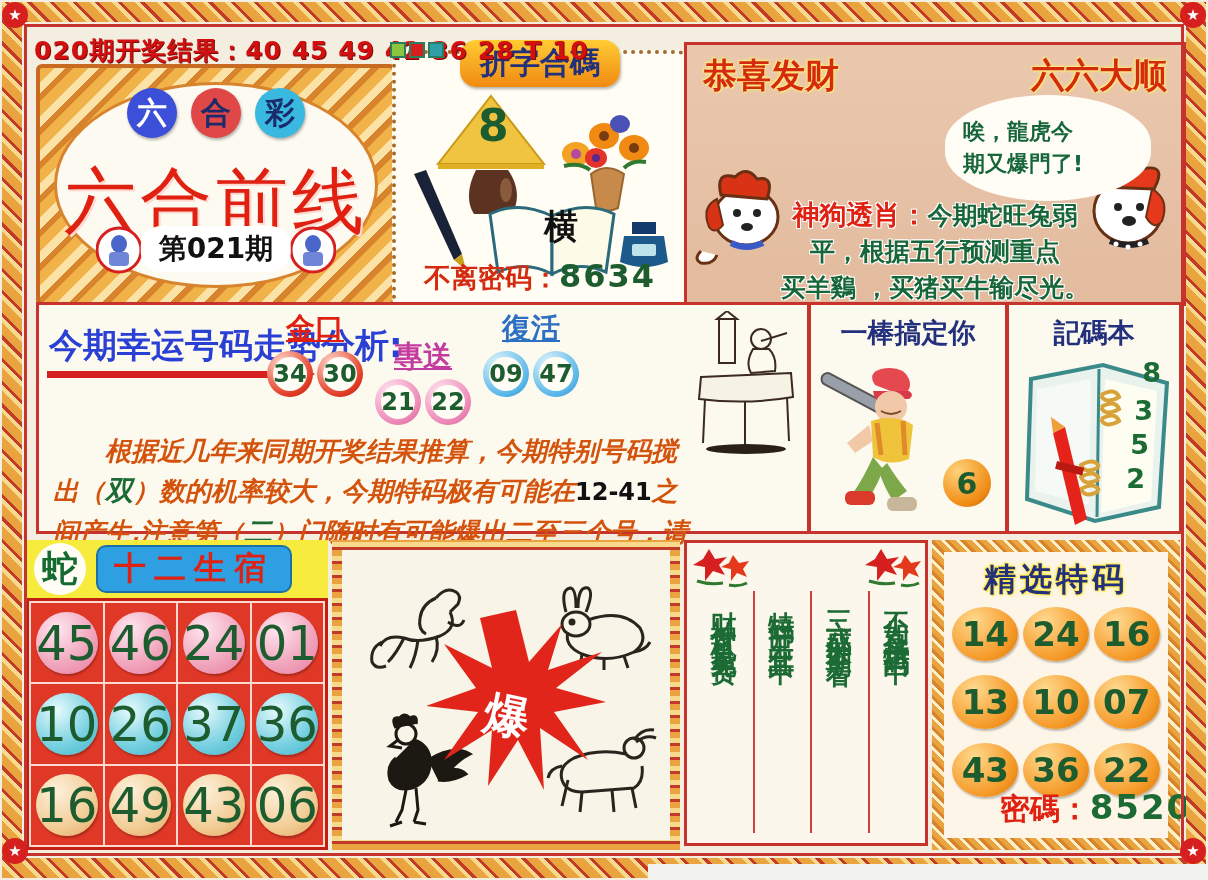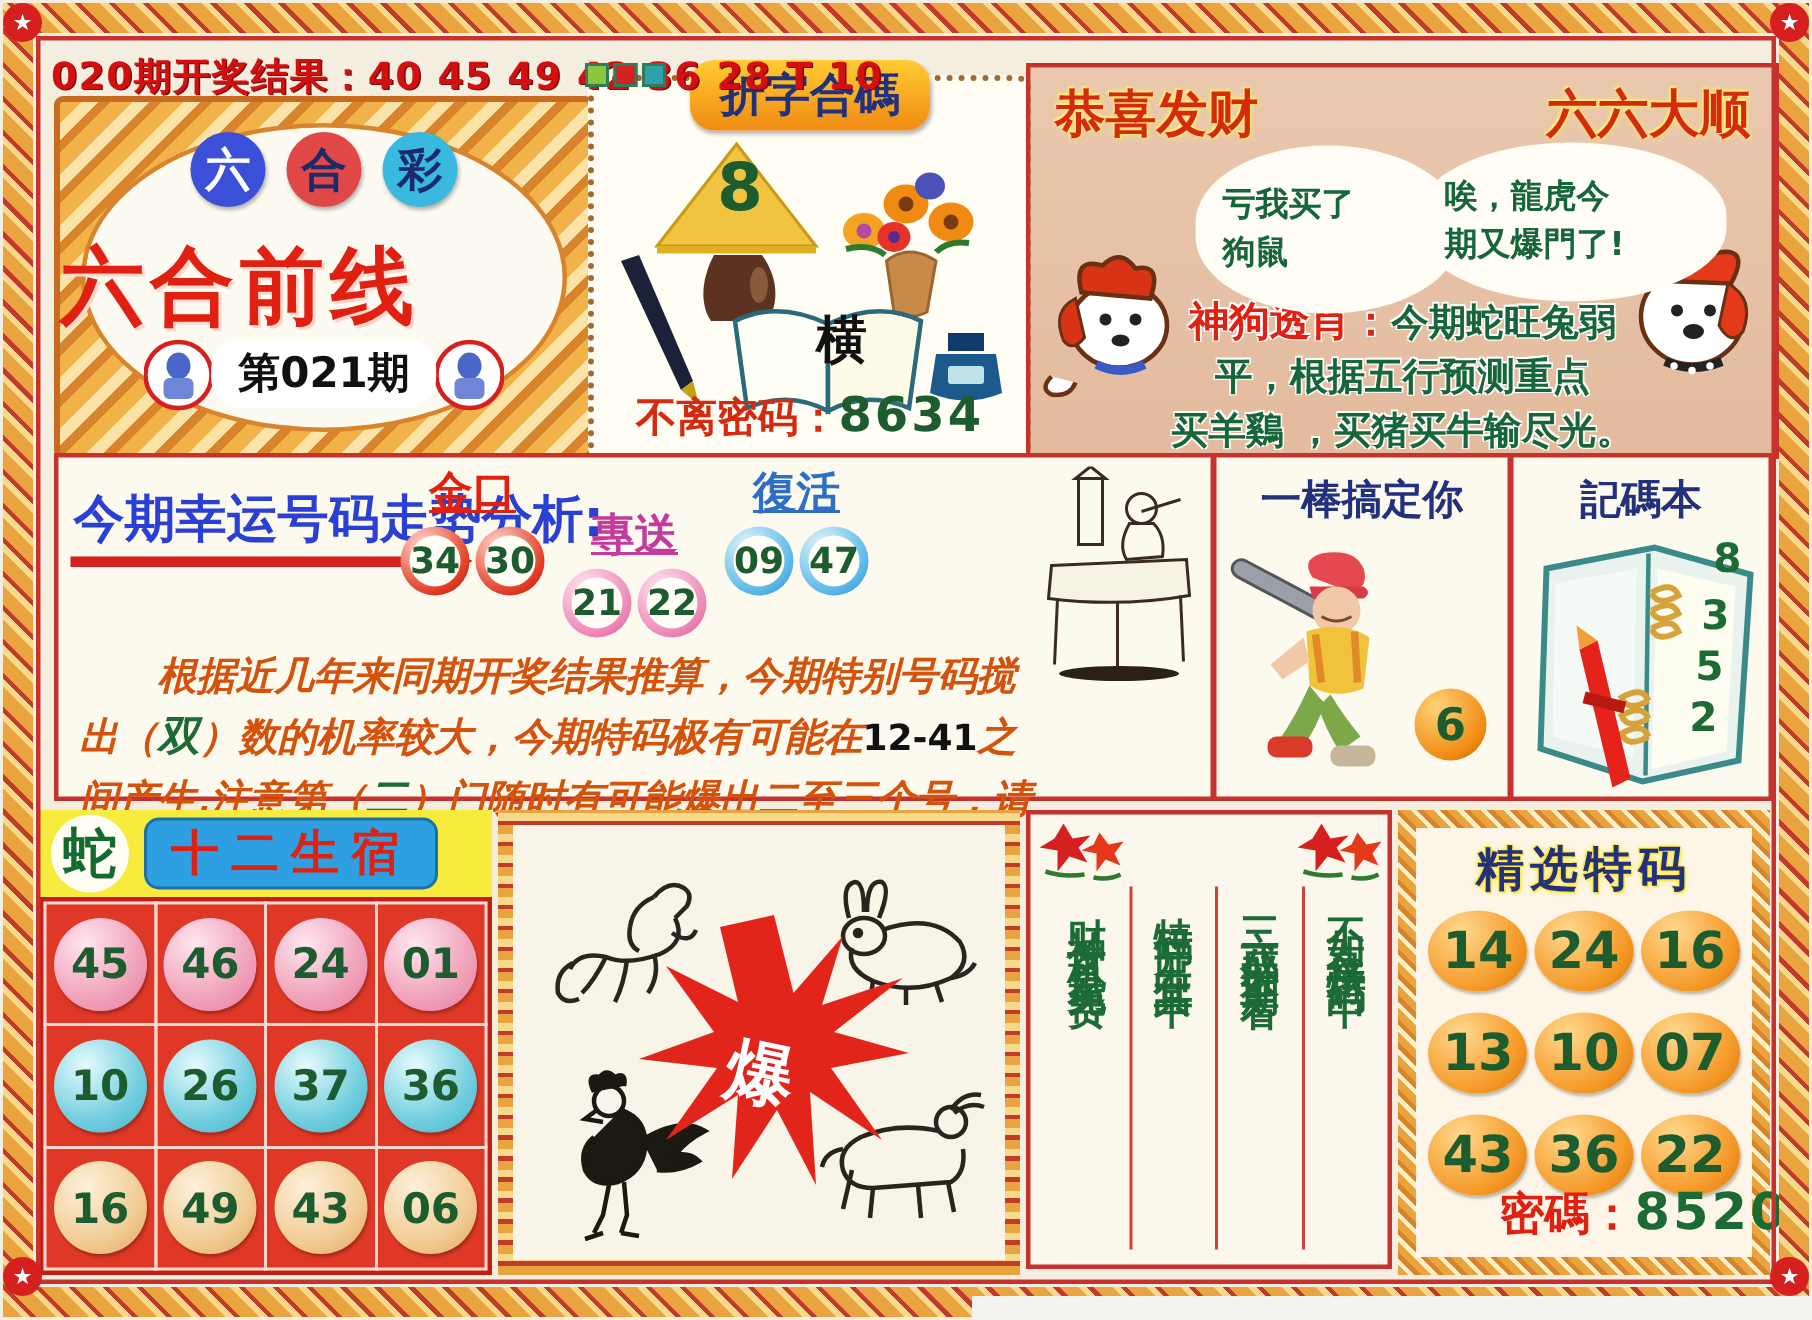--- a/index.html
+++ b/index.html
@@ -24,21 +24,21 @@
             background:repeating-linear-gradient(135deg,#f1b24a 0 10px,#fbe3a8 10px 18px,#d8842c 18px 24px);
             border:4px solid #c86a20;border-radius:6px;}
   .masthead .oval{position:absolute;inset:14px;background:#fdfaf2;border-radius:50%;
                   border:3px solid #d8842c;box-shadow:0 0 0 5px #fdfaf2 inset;}
   .brand-row{position:absolute;top:20px;left:0;width:100%;display:flex;justify-content:center;gap:14px;}
   .brand-circle{width:50px;height:50px;border-radius:50%;display:flex;align-items:center;justify-content:center;
                 font-size:30px;font-weight:bold;box-shadow:1px 2px 3px rgba(0,0,0,.3);}
   .bc0{background:#3b4fd8;color:#fff;}
   .bc1{background:#e04848;color:#1a2a6a;}
   .bc2{background:#39b9e0;color:#1a2a6a;}
-  .mast-title{position:absolute;top:86px;left:0;width:100%;font-size:56px;font-weight:bold;
+  .mast-title{position:absolute;top:86px;left:0;width:100%;text-align:center;font-size:72px;font-weight:normal;
               color:#e02011;text-shadow:2px 2px 0 #ffd9cf;letter-spacing:4px;}
   .issue-pill{position:absolute;top:158px;left:50%;transform:translateX(-50%);background:#fff;
               border-radius:20px;padding:4px 18px;font-size:28px;font-weight:bold;color:#111;}
   .figurine{position:absolute;top:156px;width:46px;height:52px;}
   .fig-l{left:56px;} .fig-r{right:56px;}
 
   
   .zhezi{position:absolute;left:392px;top:50px;width:288px;height:250px;background:#fffdf4;
          border:4px dotted #a5692c;border-radius:10px;}
   .zhezi-banner{position:absolute;top:-14px;left:50%;transform:translateX(-50%);
@@ -110,21 +110,21 @@
   .zodiac{position:absolute;left:26px;top:540px;width:302px;height:310px;}
   .zo-head{position:absolute;top:0;left:0;width:100%;height:58px;background:#f7ec3e;display:flex;align-items:center;}
   .zo-badge{width:52px;height:52px;border-radius:50%;background:#fffdf4;margin-left:8px;
             display:flex;align-items:center;justify-content:center;font-size:36px;font-weight:bold;color:#146b30;}
   .zo-title{margin-left:10px;background:#2e9fe0;border:2px solid #1d6fa8;border-radius:10px;height:44px;
             padding:0 16px;display:flex;align-items:center;font-size:32px;font-weight:bold;color:#e02011;letter-spacing:8px;}
   .zo-grid{position:absolute;top:58px;left:0;right:0;bottom:0;background:#e03826;border:3px solid #c21f12;
            display:grid;grid-template-columns:repeat(4,1fr);grid-template-rows:repeat(3,1fr);gap:2px;padding:2px;box-sizing:border-box;}
   .zo-cell{background:#e03826;outline:2px solid #ffd9cf;display:flex;align-items:center;justify-content:center;}
   .zo-ball{width:62px;height:62px;border-radius:50%;display:flex;align-items:center;justify-content:center;
-           font-size:28px;font-weight:bold;color:#1c5c2e;box-shadow:1px 2px 2px rgba(0,0,0,.25);}
+           font-size:48px;font-weight:normal;color:#1c5c2e;box-shadow:1px 2px 2px rgba(0,0,0,.25);}
   .zb0{background:radial-gradient(circle at 34% 28%,#ffe6ef,#f0a3bb 60%,#e87ba1);}
   .zb1{background:radial-gradient(circle at 34% 28%,#e6fafd,#74cfdf 60%,#3fb4c9);}
   .zb2{background:radial-gradient(circle at 34% 28%,#fdf0da,#f2cd96 60%,#e2a561);}
 
   
   .burst{position:absolute;left:332px;top:540px;width:348px;height:310px;background:#f8f4e8;
          border:10px solid;box-sizing:border-box;
          border-image:repeating-linear-gradient(0deg,#e9a43f 0 6px,#c23b2a 6px 9px,#f7d98b 9px 14px) 10;}
   .burst svg{position:absolute;}
   .star-burst{left:84px;top:60px;z-index:2;}
@@ -269,24 +269,20 @@
       <path d="M76,48 Q94,58 86,80 Q78,90 70,76 Z" fill="#e5391b" stroke="#6a3014" stroke-width="2"></path>
       <circle cx="42" cy="66" r="4" fill="#222"></circle>
         <circle cx="64" cy="66" r="4" fill="#222"></circle>
       <ellipse cx="53" cy="80" rx="7" ry="5" fill="#222"></ellipse>
       <path d="M34,100 Q52,108 72,100" stroke="#222" stroke-width="6" fill="none"></path>
       <circle cx="40" cy="103" r="2.5" fill="#fff"></circle>
         <circle cx="52" cy="106" r="2.5" fill="#fff"></circle>
         <circle cx="64" cy="103" r="2.5" fill="#fff"></circle>
     </svg>
 
-    <div class="bubble bub-l">
-      <span>亏我买了</span>
-      <span>狗鼠</span>
-    </div>
     <div class="bubble bub-r">
       <span>唉，龍虎今</span>
       <span>期又爆門了!</span>
     </div>
 
     <div class="tip">
       <div class="line"><span class="lbl">神狗透肖：</span><span>今期蛇旺兔弱</span></div>
       <div class="line">平，根据五行预测重点</div>
       <div class="line">买羊鷄 ，买猪买牛输尽光。</div>
     </div>

